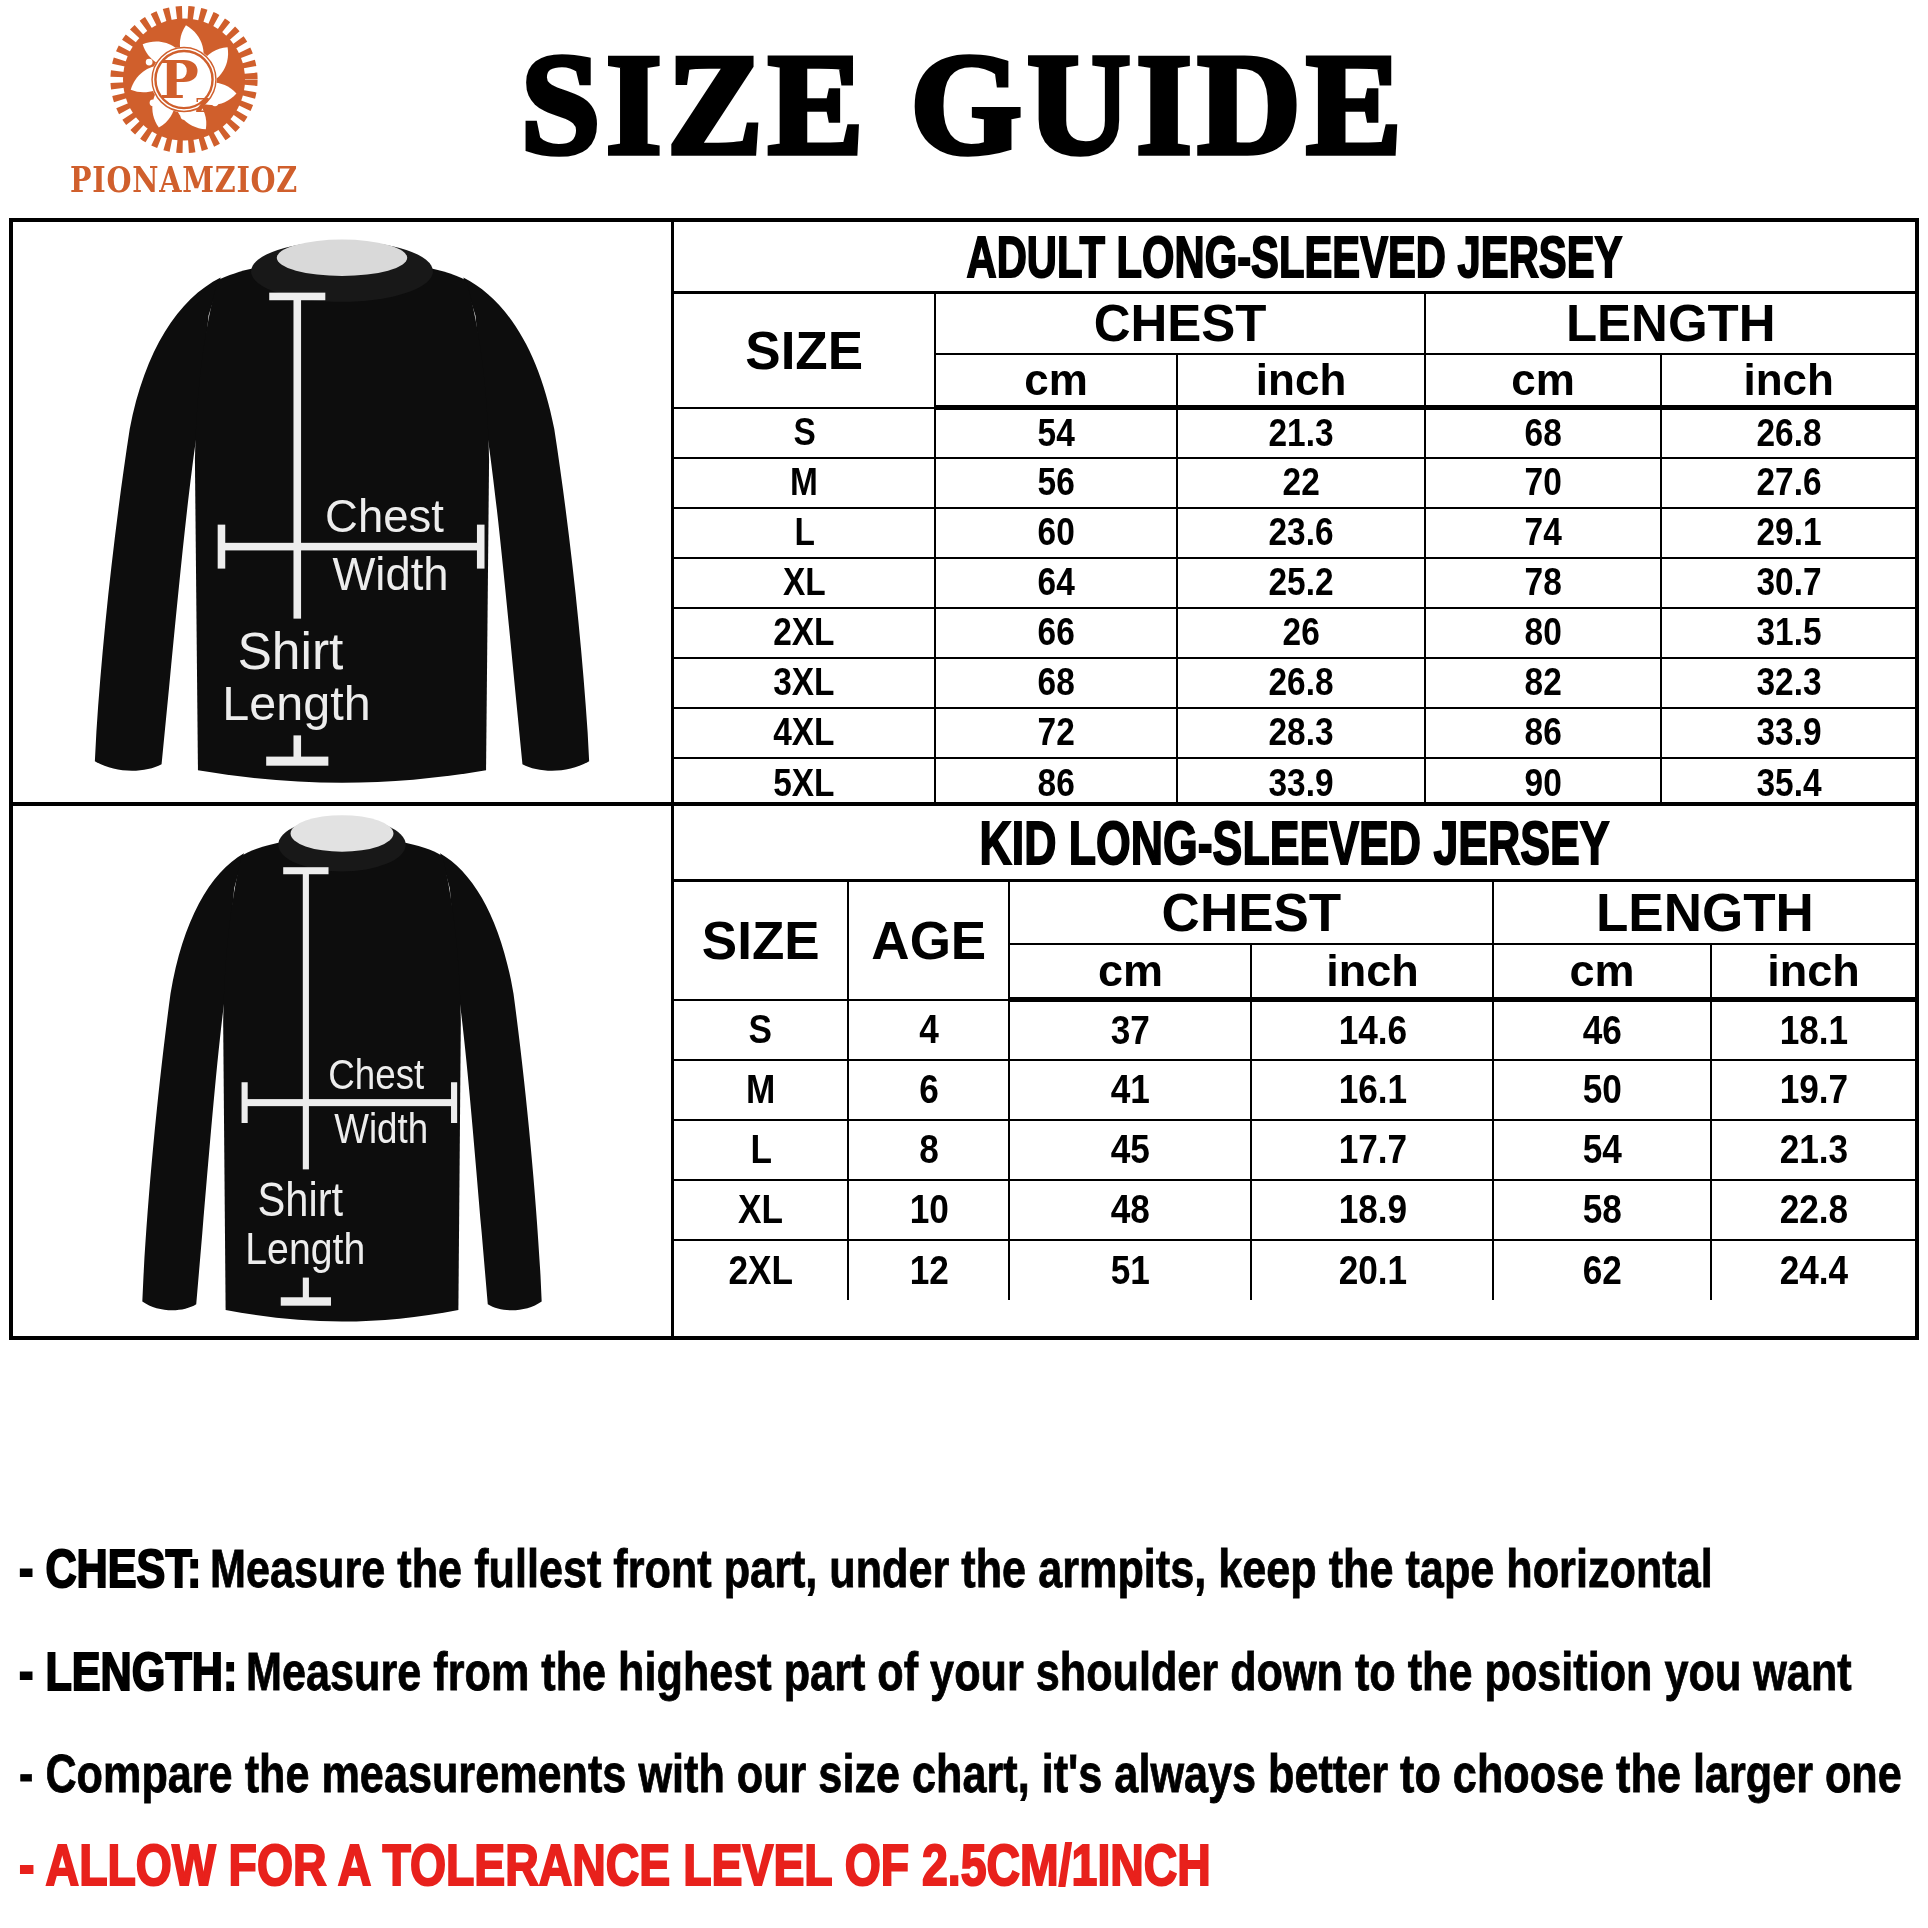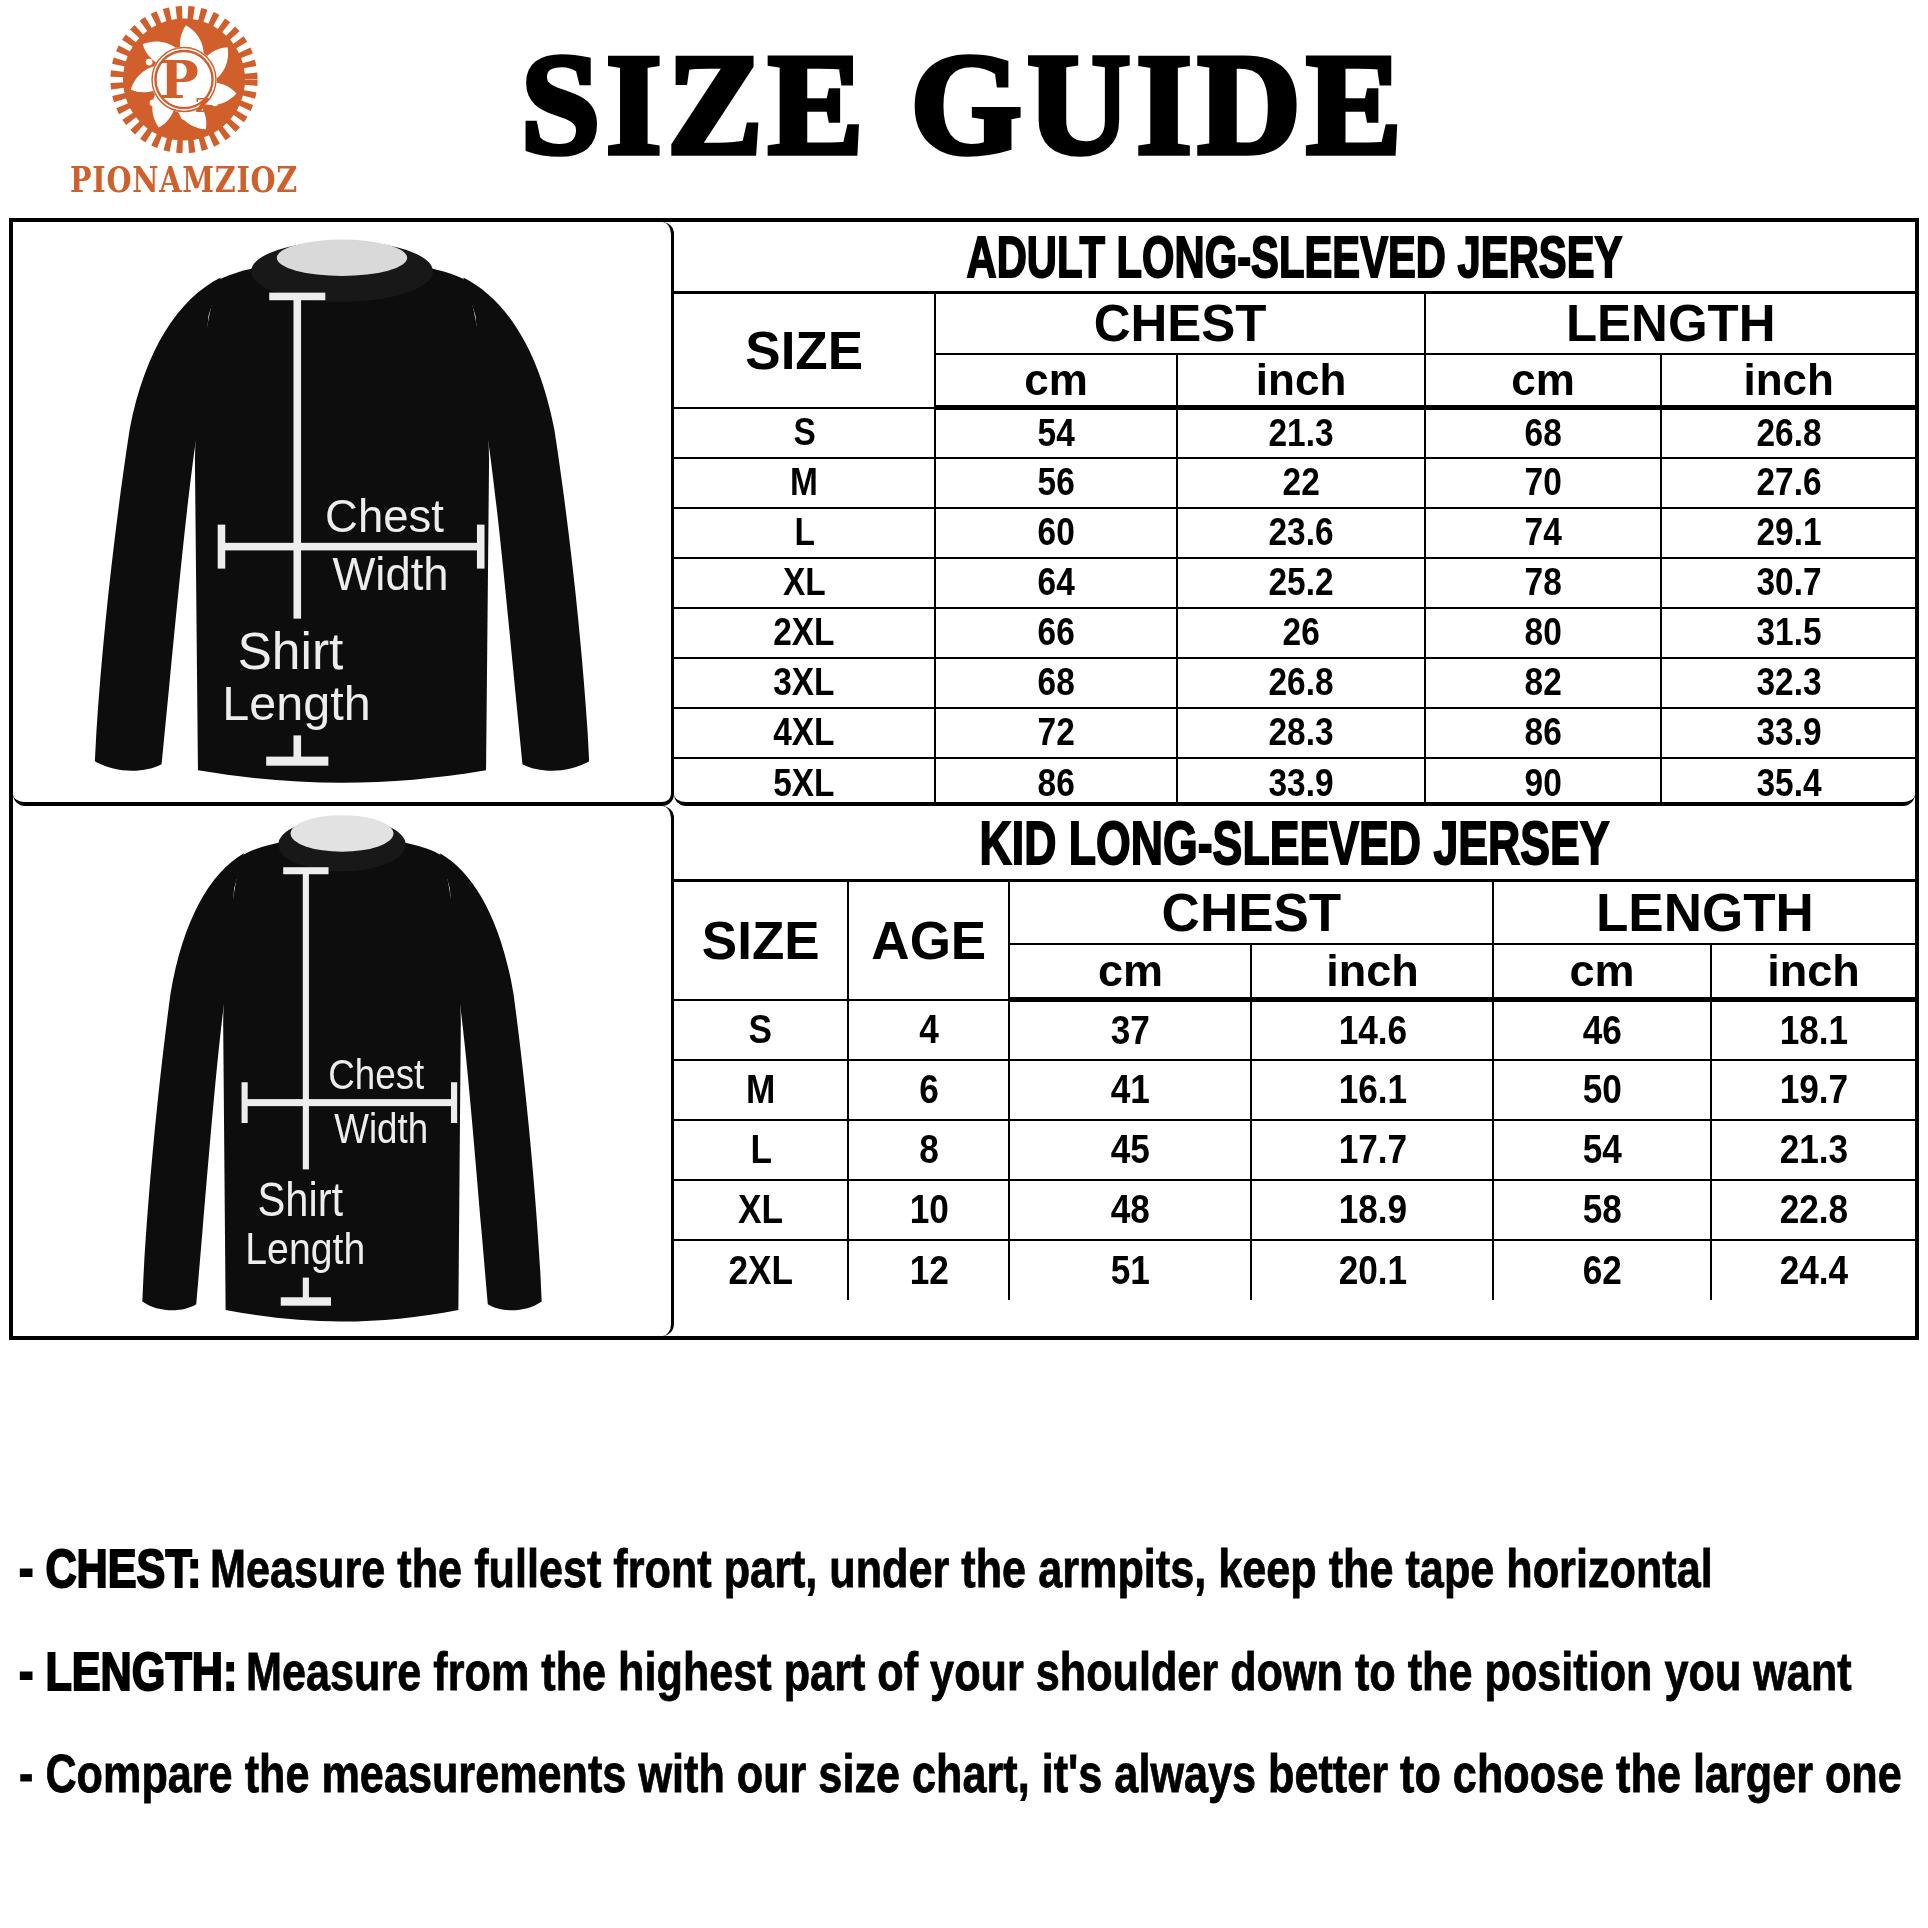--- a/index.html
+++ b/index.html
@@ -20,21 +20,21 @@
     position:absolute; left:0; top:22.6px; width:100%; text-align:center;
     font-size:143px; font-weight:bold; letter-spacing:5.6px; white-space:nowrap;font-family:Liberation Serif, serif;
     -webkit-text-stroke:5.6px #000;
   }
   
   .main-box {
     position:absolute; left:9.4px; top:218px; width:1910px; height:1122px;
     border:4.7px solid #000; display:grid;
     grid-template-columns:661px 1fr; grid-template-rows:584px 1fr;
   }
-  .cell { position:relative; overflow:hidden;border-radius:12px; }
+  .cell { position:relative; overflow:hidden; }
   .cell-adult-shirt { border-right:3.8px solid #000; border-bottom:4.7px solid #000;
     display:flex; align-items:center; justify-content:center; }
   .cell-adult-table { border-bottom:4.7px solid #000; }
   .cell-kid-shirt { border-right:3.8px solid #000;
     display:flex; align-items:center; justify-content:center; }
   .jersey-title {
     width:100%; display:flex; align-items:center; justify-content:center;
     border-bottom:3.8px solid #000; font-weight:bold; white-space:nowrap;
   }
   .jersey-title-adult { height:72px; font-size:58px; }
@@ -322,15 +322,18 @@
   </div>
 
   <div class="bullet bullet-length">
     <span class="cond"><span class="b-label">- LENGTH:</span> <span class="b-text">Measure from the highest part of your shoulder down to the position you want</span></span>
   </div>
 
   <div class="bullet bullet-compare">
     <span class="cond"><span class="b-text">- Compare the measurements with our size chart, it's always better to choose the larger one</span></span>
   </div>
 
+  <div class="bullet bullet-tolerance">
+    <span class="cond"><span class="b-text">- ALLOW FOR A TOLERANCE LEVEL OF 2.5CM/1INCH</span></span>
+  </div>
 
 </div>
 
 
 </body></html>

